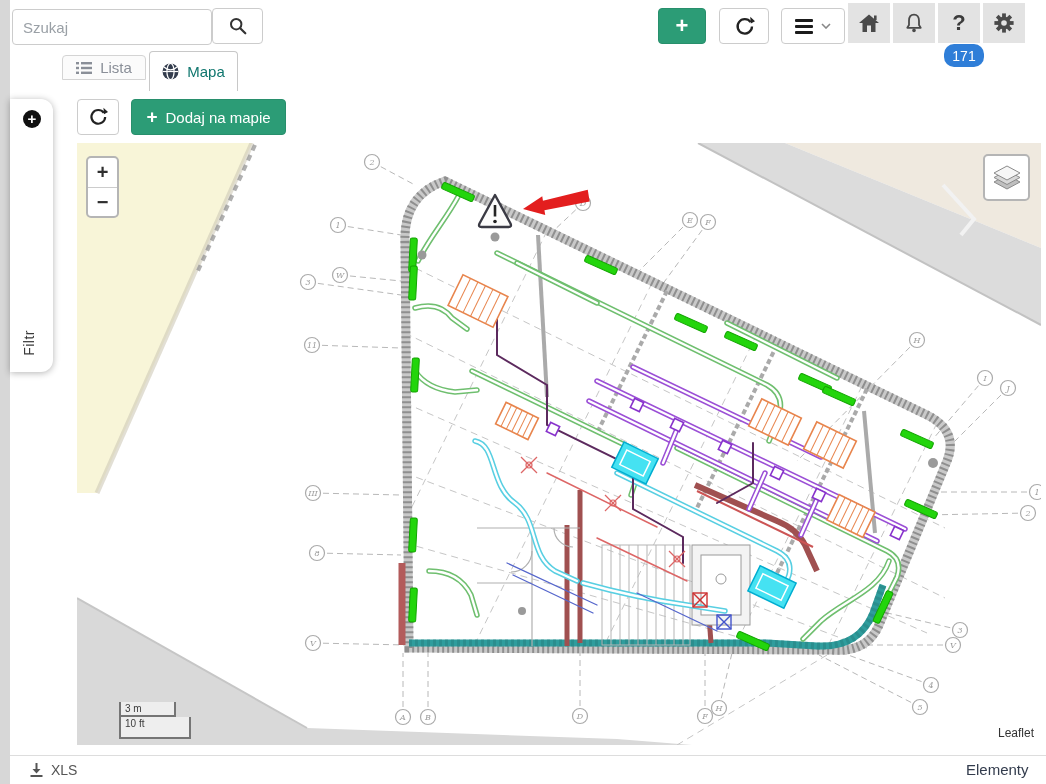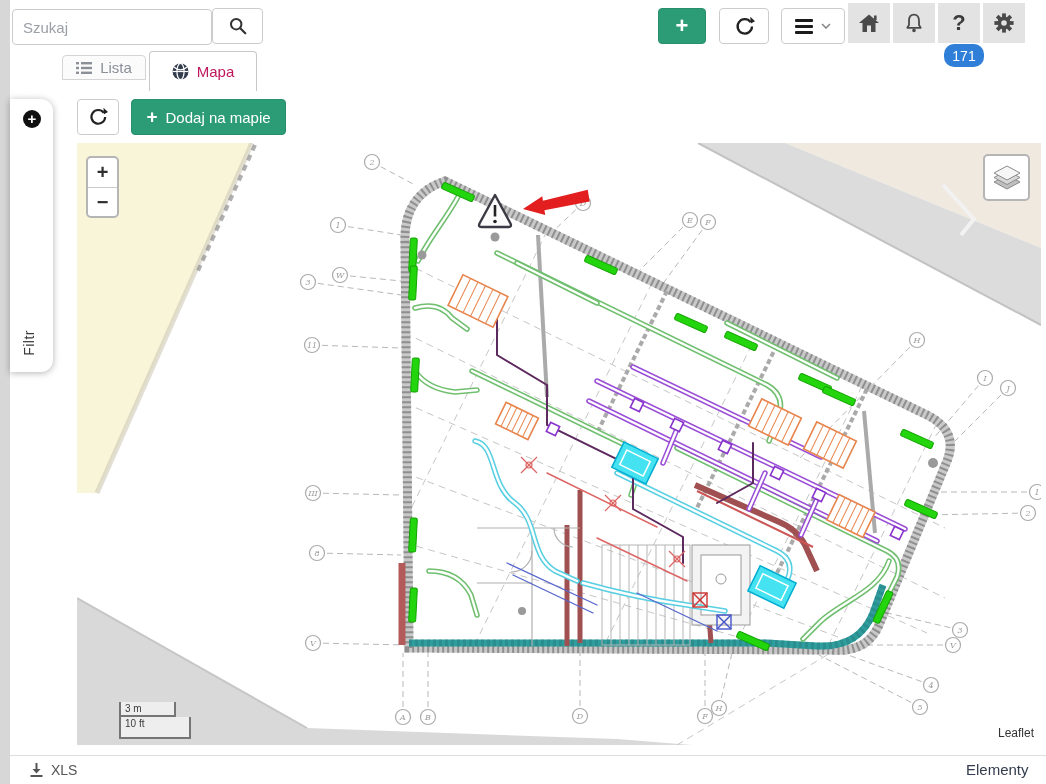--- a/index.html
+++ b/index.html
@@ -24,22 +24,22 @@
   .icon-block{top:3px;width:42px;height:40px;background:#e3e3e3;display:flex;align-items:center;
     justify-content:center;cursor:pointer;}
   #home-block{left:848px;} #bell-block{left:893px;} #help-block{left:938px;} #gear-block{left:983px;}
   #help-q{font-size:22px;font-weight:bold;color:#3c3c3c;}
   #help-badge{left:944px;top:44px;width:40px;height:23px;background:#2f7ed8;border-radius:10px;
     color:#fff;font-size:14px;display:flex;align-items:center;justify-content:center;}
   
   .tab{display:flex;align-items:center;gap:8px;justify-content:center;border:1px solid #d4d4d4;
     border-radius:4px 4px 0 0;cursor:pointer;box-sizing:border-box;font-size:15px;}
   #tab-lista{left:62px;top:55px;width:84px;height:25px;background:#fbfbfb;color:#8a8f98;}
-  #tab-mapa{left:149px;top:51px;width:108px;height:40px;background:#fff;border-bottom:none;
-    color:#be185d;border-color:#c8c8c8;}
+  #tab-mapa{left:149px;top:51px;width:89px;height:40px;background:#fff;border-bottom:none;
+    color:#0f766e;border-color:#c8c8c8;}
   
   #map-refresh-btn{left:77px;top:99px;width:42px;height:36px;}
   #add-on-map-btn{left:131px;top:99px;width:155px;height:36px;background:#2c9c76;border-color:#288f6c;
     color:#fff;font-size:15px;gap:8px;}
   #add-on-map-btn .plus{font-size:19px;font-weight:bold;}
   
   #filter-panel{left:10px;top:99px;width:43px;height:273px;background:#fff;border-radius:0 12px 12px 0;
     box-shadow:0 1px 7px rgba(0,0,0,.3);cursor:pointer;}
   #filter-plus{position:absolute;left:13px;top:11px;width:18px;height:18px;border-radius:50%;
     background:#101010;color:#fff;font-size:15px;font-weight:bold;display:flex;align-items:center;

